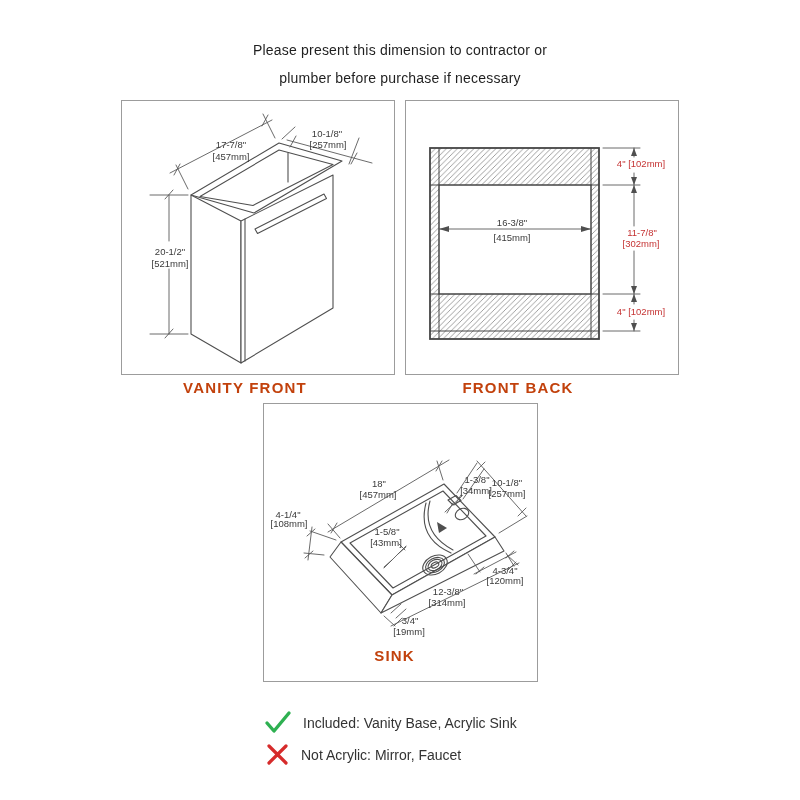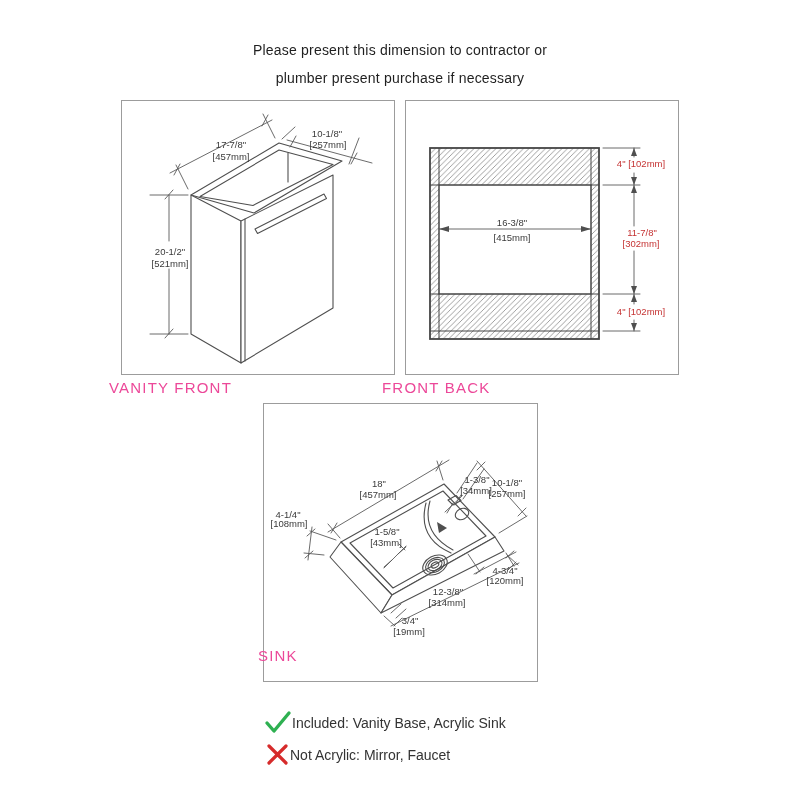--- a/index.html
+++ b/index.html
@@ -2,37 +2,37 @@
 <html><head>
 <meta charset="utf-8">
 <style>
   html,body{margin:0;padding:0;background:#fff;}
   .page{position:relative;width:800px;height:800px;background:#fff;overflow:hidden;
         font-family:"Liberation Sans",sans-serif;color:#222;}
   .hdr{position:absolute;left:0;width:800px;text-align:center;font-size:14px;
        letter-spacing:.2px;color:#1f1f1f;}
   .panel{position:absolute;border:1px solid #9c9c9c;background:#fff;}
   .panel svg{position:absolute;left:0;top:0;}
-  .ptitle{position:absolute;text-align:left;font-size:15px;letter-spacing:1.2px;
-          color:#ec4899;white-space:nowrap;}
-  .legend-row{position:absolute;display:flex;align-items:center;}
+  .ptitle{position:absolute;text-align:center;font-size:15px;letter-spacing:1.2px;
+          color:#c2410c;white-space:nowrap;font-weight:bold;}
+  .legend-row{position:absolute;display:flex;align-items:center;gap:11px;}
   .legend-row span{font-size:14px;color:#333;}
   text{font-family:"Liberation Sans",sans-serif;font-size:9.5px;fill:#3a3a3a;}
   text.red{fill:#c53434;}
   .ln{stroke:#4f4f4f;stroke-width:1.1;fill:none;stroke-linejoin:round;stroke-linecap:round;}
   .dm{stroke:#5a5a5a;stroke-width:0.9;fill:none;stroke-linecap:round;}
   .ar{fill:#4f4f4f;stroke:none;}
 </style>
 </head>
 <body>
 
 <div class="page">
 
   <div class="hdr" style="top:42px">Please present this dimension to contractor or</div>
-  <div class="hdr" style="top:70px">plumber present purchase if necessary</div>
+  <div class="hdr" style="top:70px">plumber before purchase if necessary</div>
 
   <div class="panel" style="left:121px;top:100px;width:272px;height:273px">
     <svg width="272" height="273" viewBox="0 0 272 273">
       <g class="ln">
         <path d="M69,94 L157,42 L220,60 L132,112 Z" fill="#fff"></path>
         <path d="M78,95.5 L157,49 L211,63.5 L131,104.5 Z"></path>
         <line x1="166" y1="52" x2="166" y2="81"></line>
         <path d="M69,94 L119,120 L119,262 L69,233 Z" fill="#fff"></path>
         <path d="M119,120 L211,74 L211,207 L119,262 Z" fill="#fff"></path>
         <line x1="123" y1="118" x2="123" y2="260"></line>

